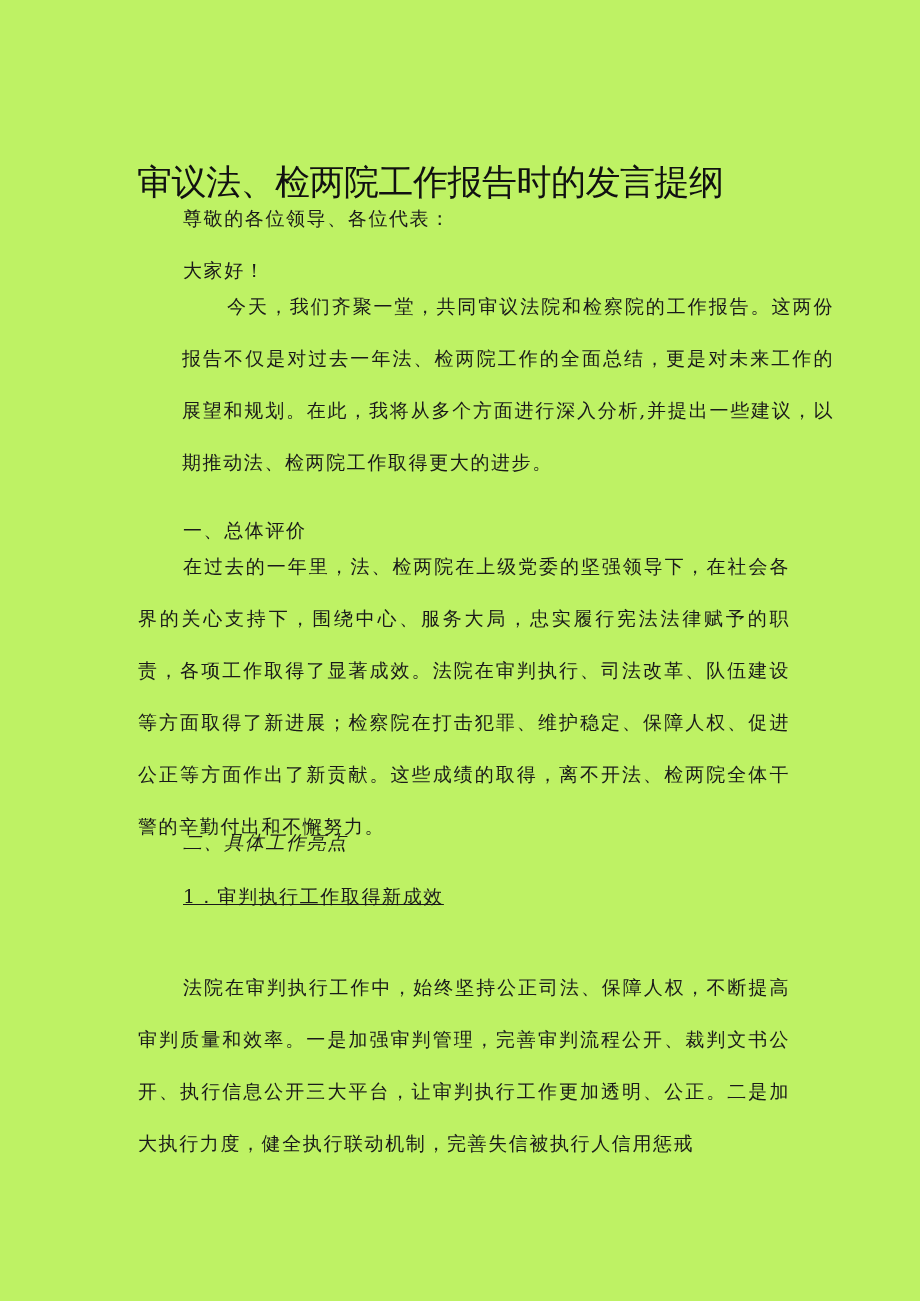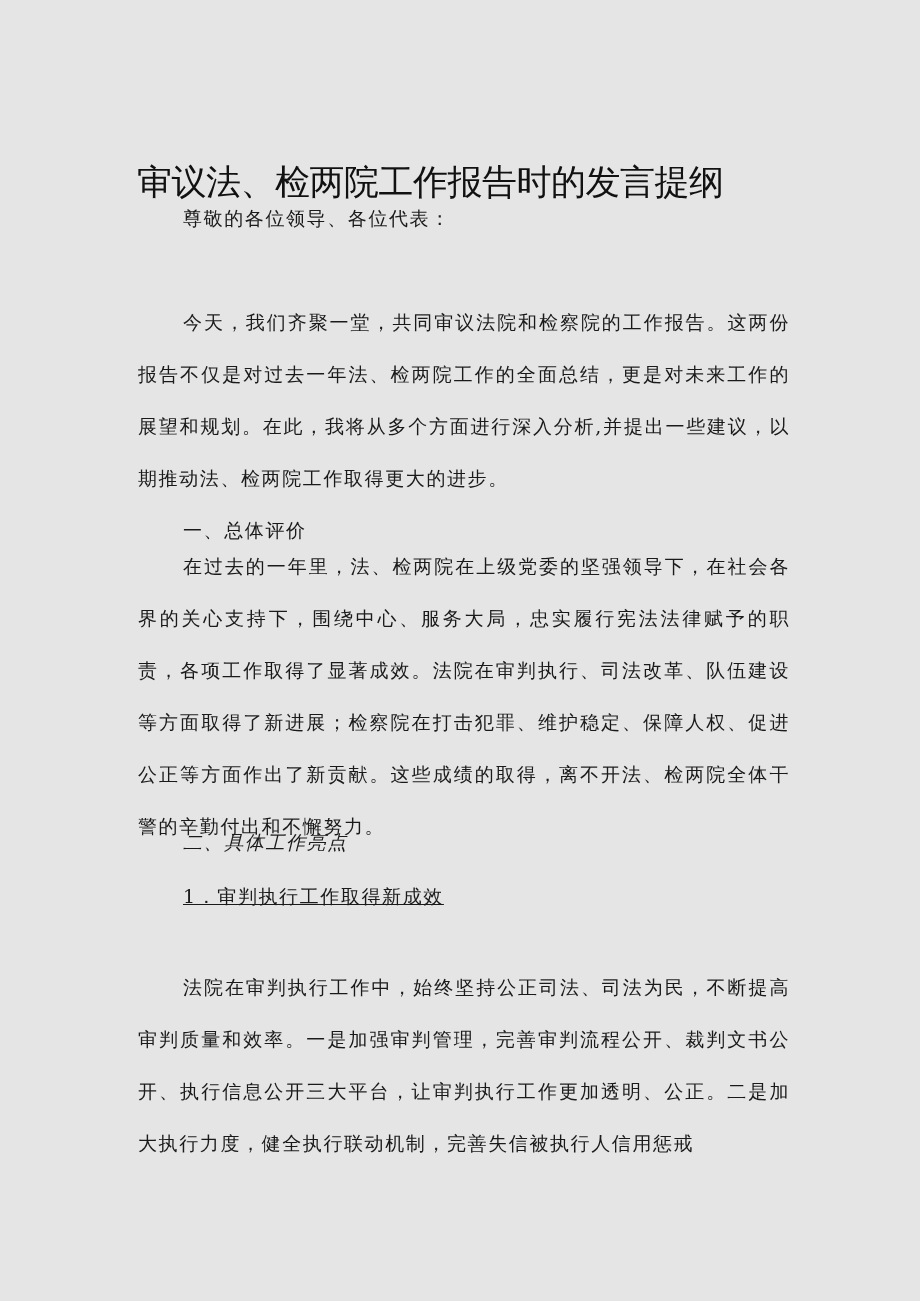--- a/index.html
+++ b/index.html
@@ -1,50 +1,53 @@
 <!DOCTYPE html>
 <html><head>
 <meta charset="utf-8">
 <style>
   html, body { margin: 0; padding: 0; background: #ffffff; }
   body { width: 920px; height: 1301px; position: relative; overflow: hidden; }
-  .page { position: absolute; left: 0; top: 0; width: 920px; height: 1301px; background: #e5e5e5; }
+  .page { position: absolute; left: 0; top: 0; width: 920px; height: 1301px; background: #bef264; }
   .title {
     position: absolute; left: 137px; top: 158px; width: 640px;
     font-family: "DejaVu Sans", "Liberation Sans", sans-serif;
     font-size: 35px; line-height: 48px; color: #111111; white-space: nowrap;
     letter-spacing: -0.5px;
   }
   .body {
     position: absolute; left: 138px; width: 652px;
     font-family: "DejaVu Serif", "Liberation Serif", serif;
     font-size: 19px; color: #1a1a1a; letter-spacing: 1.6px;
     text-align: justify; text-align-last: left;
   }
   .p { margin: 0; line-height: 52px; }
   .indent { text-indent: 45px; }
   .greeting { top: 192px; }
   .hello { top: 244px; }
-  .intro { top: 296px; }
+  .intro { top: 280px; margin-left: 44px; }
   .h1 { top: 504px; }
   .eval { top: 540px; }
   .h2 { top: 816px; font-style: italic; }
   .h3 { top: 870px; text-decoration: underline; }
   .court { top: 961px; }
 </style>
 </head>
 <body>
 
 <div class="page">
   <div class="title">审议法、检两院工作报告时的发言提纲</div>
 
   <div class="body greeting">
     <p class="p indent">尊敬的各位领导、各位代表：</p>
   </div>
 
+  <div class="body hello">
+    <p class="p indent">大家好！</p>
+  </div>
 
   <div class="body intro">
     <p class="p indent">今天，我们齐聚一堂，共同审议法院和检察院的工作报告。这两份报告不仅是对过去一年法、检两院工作的全面总结，更是对未来工作的展望和规划。在此，我将从多个方面进行深入分析,并提出一些建议，以期推动法、检两院工作取得更大的进步。</p>
   </div>
 
   <div class="body h1">
     <p class="p indent">一、总体评价</p>
   </div>
 
   <div class="body eval">
@@ -53,15 +56,15 @@
 
   <div class="body h2">
     <p class="p indent">二、具体工作亮点</p>
   </div>
 
   <div class="body h3">
     <p class="p indent">1．审判执行工作取得新成效</p>
   </div>
 
   <div class="body court">
-    <p class="p indent">法院在审判执行工作中，始终坚持公正司法、司法为民，不断提高审判质量和效率。一是加强审判管理，完善审判流程公开、裁判文书公开、执行信息公开三大平台，让审判执行工作更加透明、公正。二是加大执行力度，健全执行联动机制，完善失信被执行人信用惩戒</p>
+    <p class="p indent">法院在审判执行工作中，始终坚持公正司法、保障人权，不断提高审判质量和效率。一是加强审判管理，完善审判流程公开、裁判文书公开、执行信息公开三大平台，让审判执行工作更加透明、公正。二是加大执行力度，健全执行联动机制，完善失信被执行人信用惩戒</p>
   </div>
 </div>
 
 </body></html>

